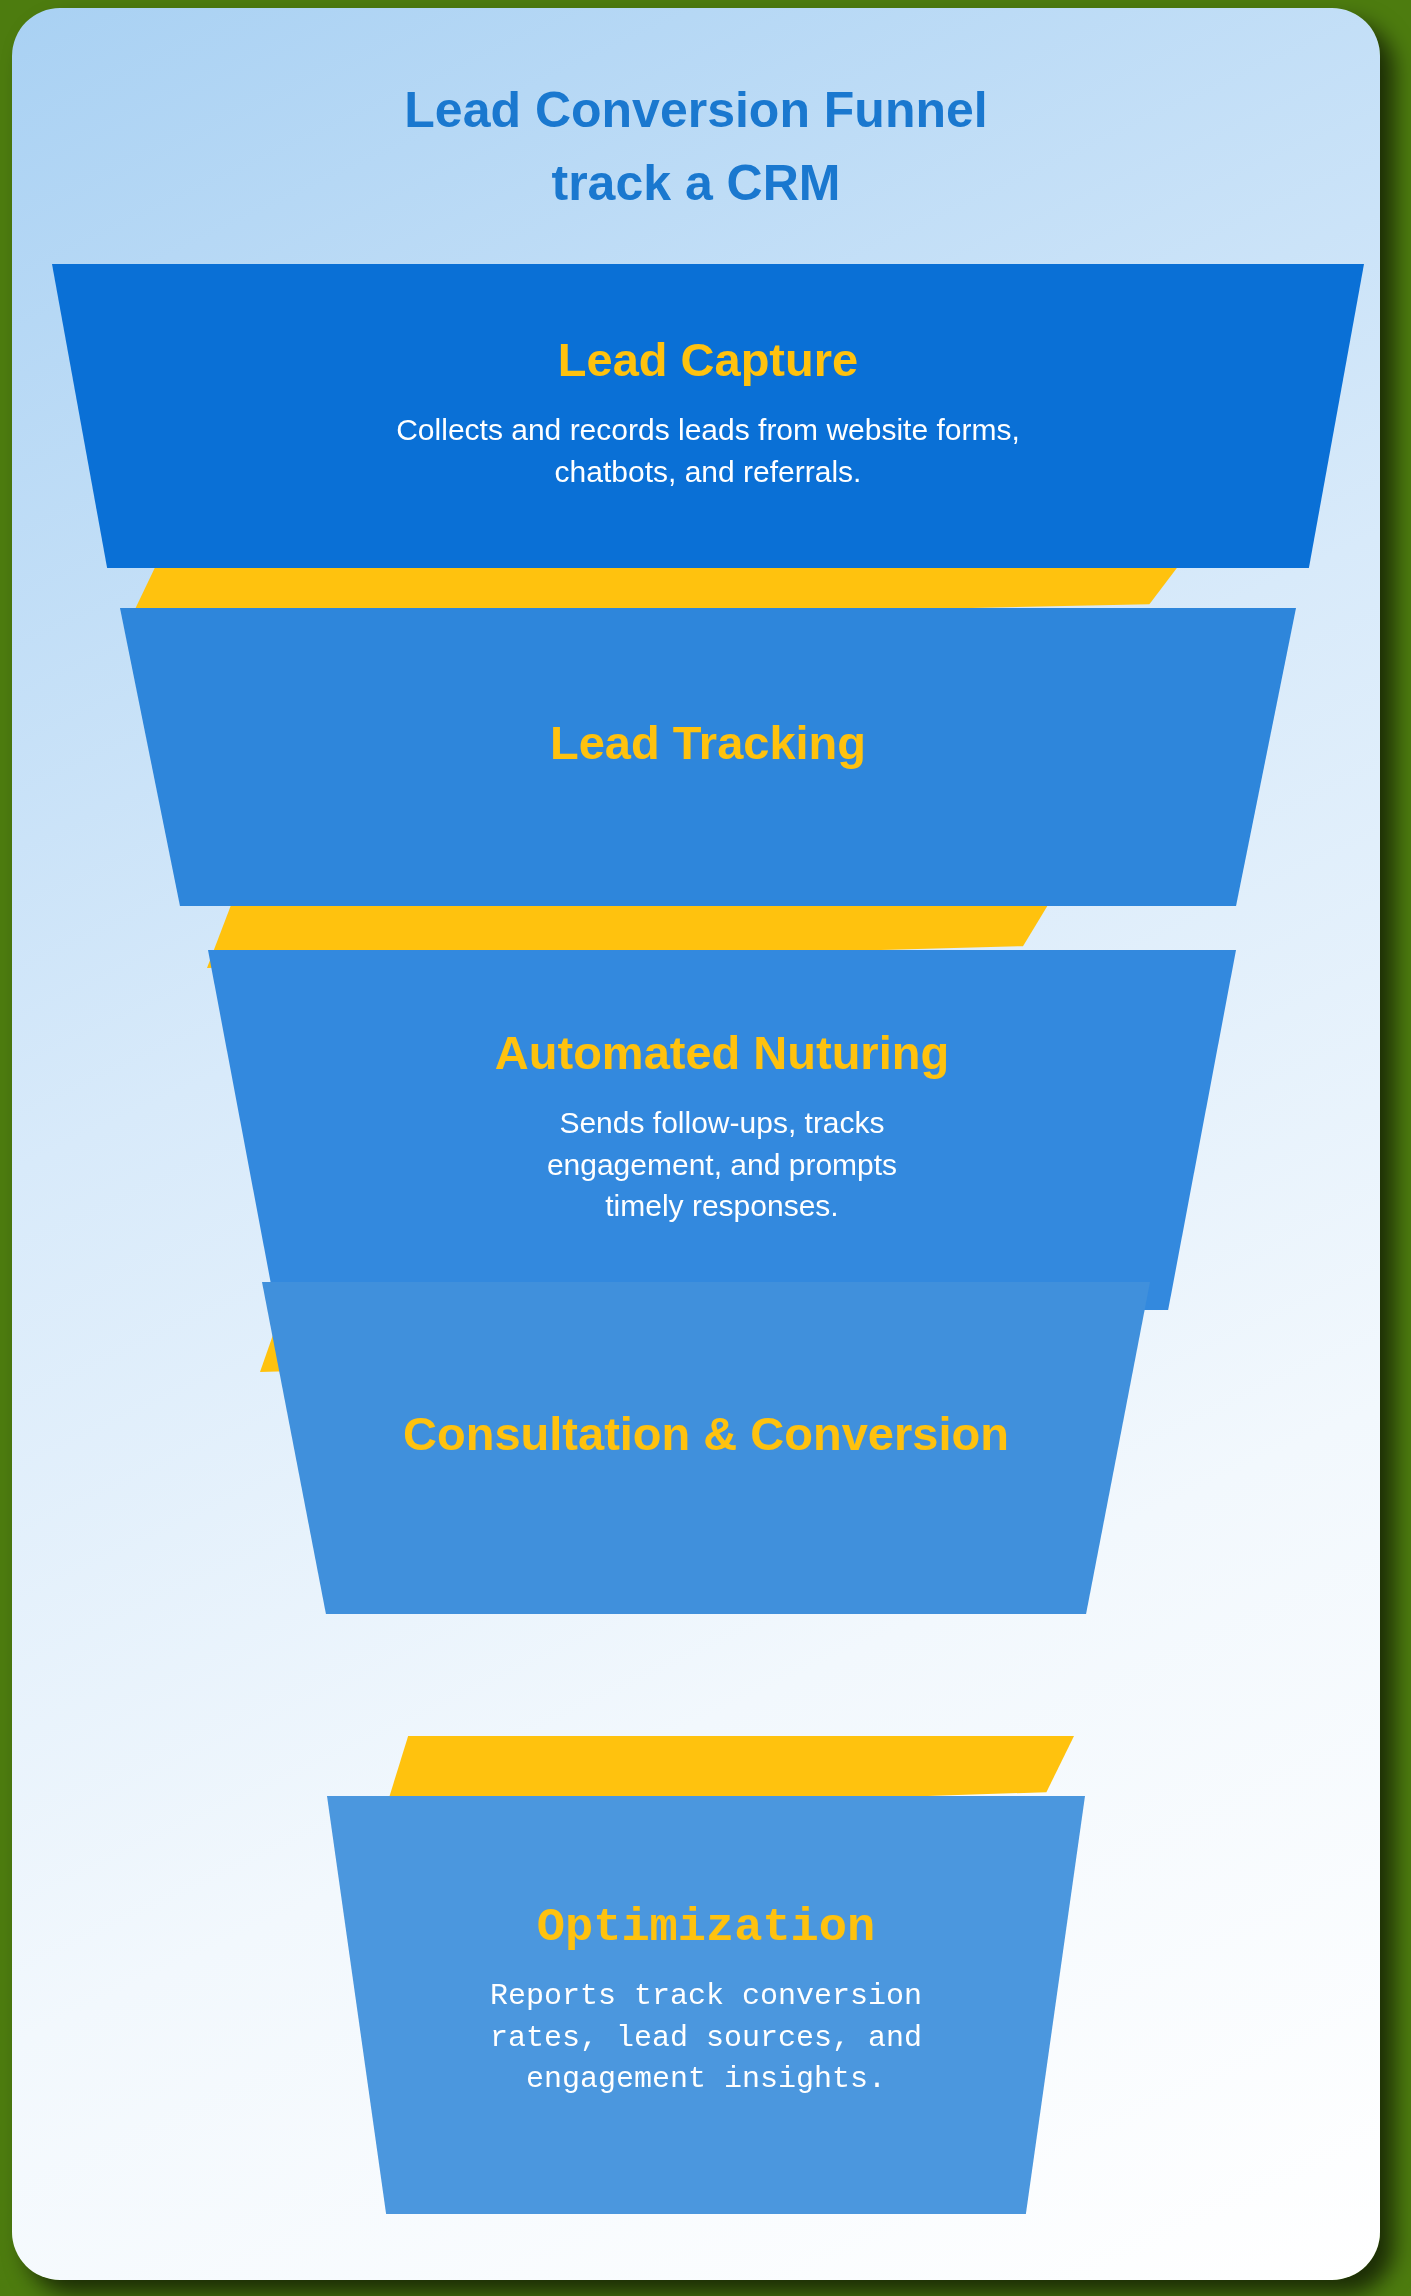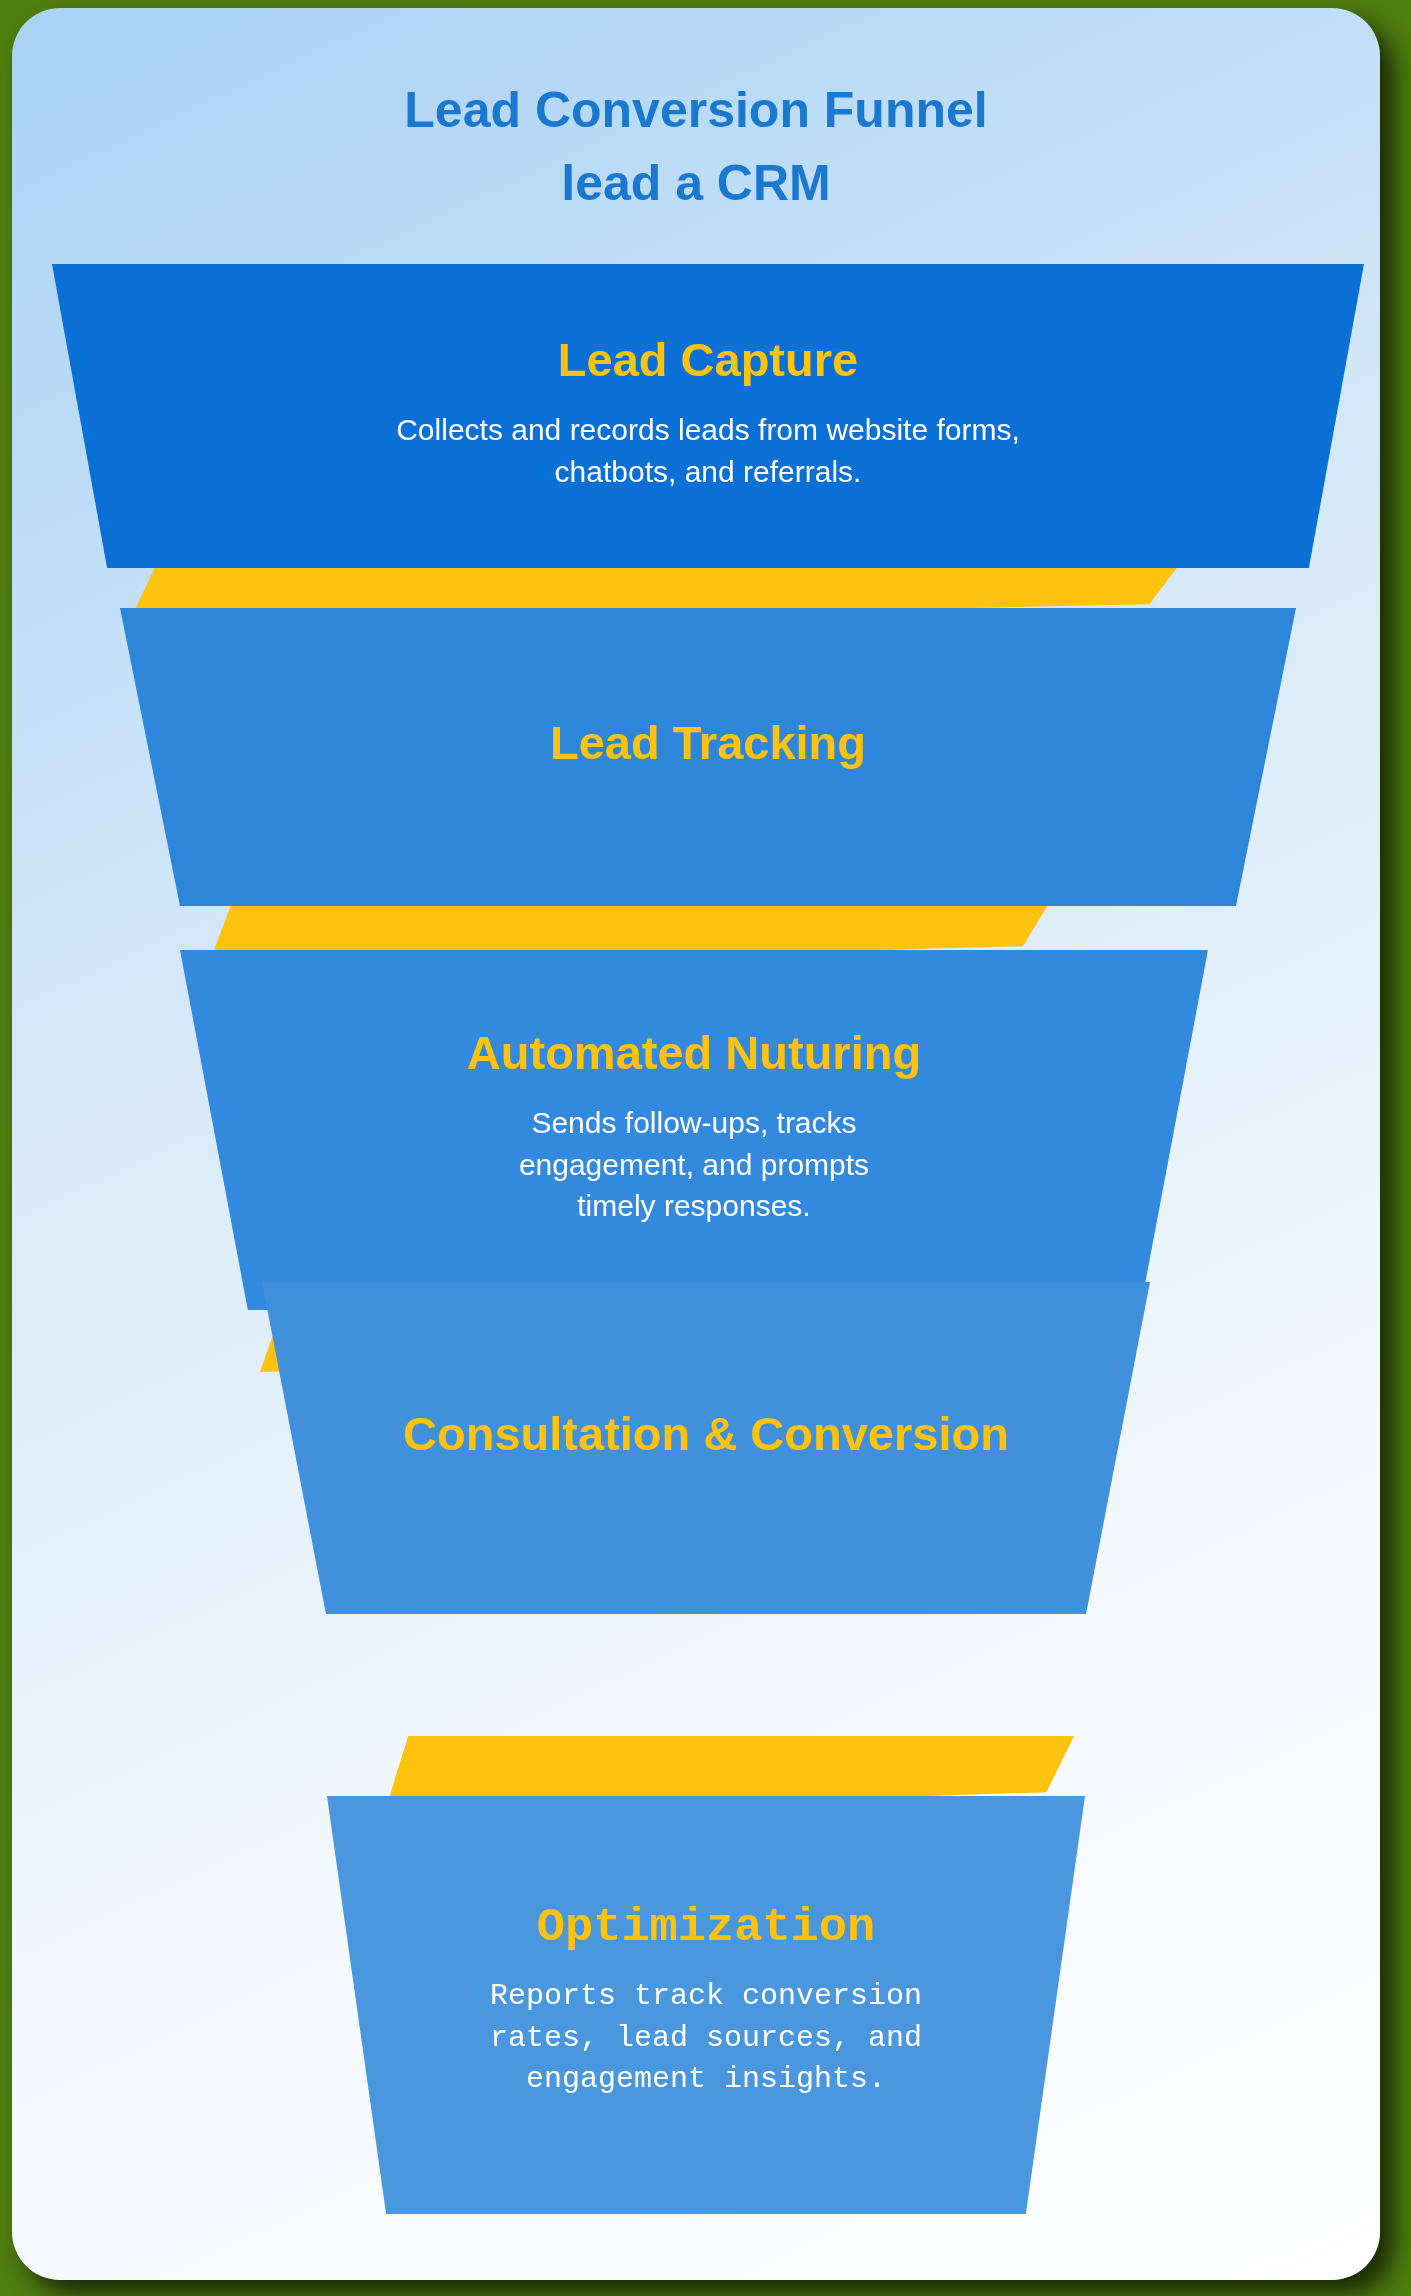--- a/index.html
+++ b/index.html
@@ -64,41 +64,41 @@
     position: absolute;
     z-index: 1;
     background: var(--yellow, #ffc20e);
     clip-path: polygon(3.5% 0, 100% 0, 96% 72%, 0 100%);
   }
   
   #stage-1 { left: 40px;  top: 256px;  width: 1312px; height: 304px;
     clip-path: polygon(0 0, 100% 0, 95.8% 100%, 4.2% 100%); }
   #stage-2 { left: 108px; top: 600px;  width: 1176px; height: 298px;
     clip-path: polygon(0 0, 100% 0, 94.9% 100%, 5.1% 100%); }
-  #stage-3 { left: 168px; top: 942px;  width: 1028px; height: 360px;
+  #stage-3 { left: 196px; top: 942px;  width: 1028px; height: 360px;
     clip-path: polygon(0 0, 100% 0, 93.4% 100%, 6.6% 100%); }
   #stage-4 { left: 250px; top: 1274px; width: 888px;  height: 332px;
     clip-path: polygon(0 0, 100% 0, 92.8% 100%, 7.2% 100%); }
   #stage-5 { left: 315px; top: 1788px; width: 758px;  height: 418px;
     clip-path: polygon(0 0, 100% 0, 92.2% 100%, 7.8% 100%); font-family: Liberation Mono, monospace; }
   
   #ribbon-1 { left: 115px; top: 540px;  width: 1065px; height: 78px; }
   #ribbon-2 { left: 195px; top: 882px;  width: 850px;  height: 78px; }
   #ribbon-3 { left: 248px; top: 1284px; width: 800px;  height: 80px; }
   #ribbon-4 { left: 372px; top: 1728px; width: 690px;  height: 78px; }
 </style>
 </head>
 <body>
 
 <div id="canvas">
   <div id="card">
 
     <div id="title">
       <div>Lead Conversion Funnel</div>
-      <div>lead a CRM</div>
+      <div>track a CRM</div>
     </div>
 
     <div class="ribbon" id="ribbon-1"></div>
     <div class="ribbon" id="ribbon-2"></div>
     <div class="ribbon" id="ribbon-3"></div>
     <div class="ribbon" id="ribbon-4"></div>
 
     <div class="stage" id="stage-1" style="background: rgb(10, 112, 214);">
       <div class="stage-heading">Lead Capture</div>
       <div class="stage-body">Collects and records leads from website forms,

